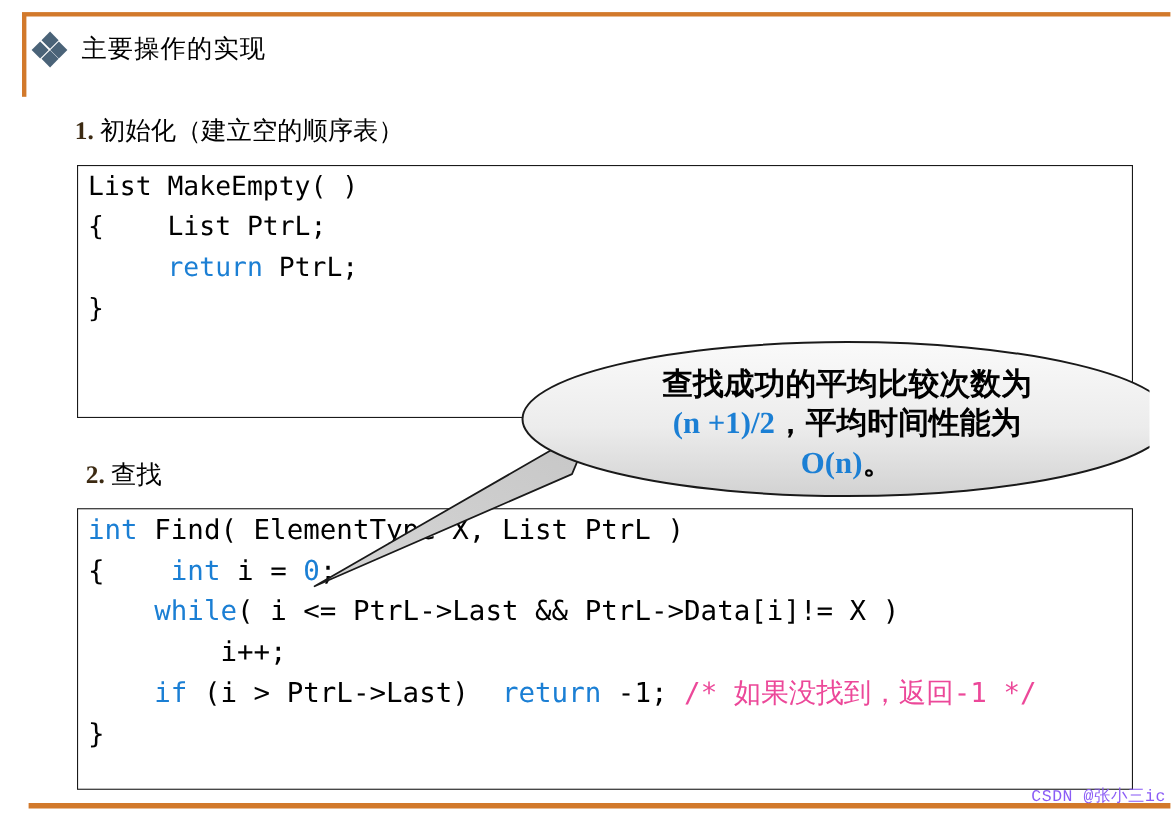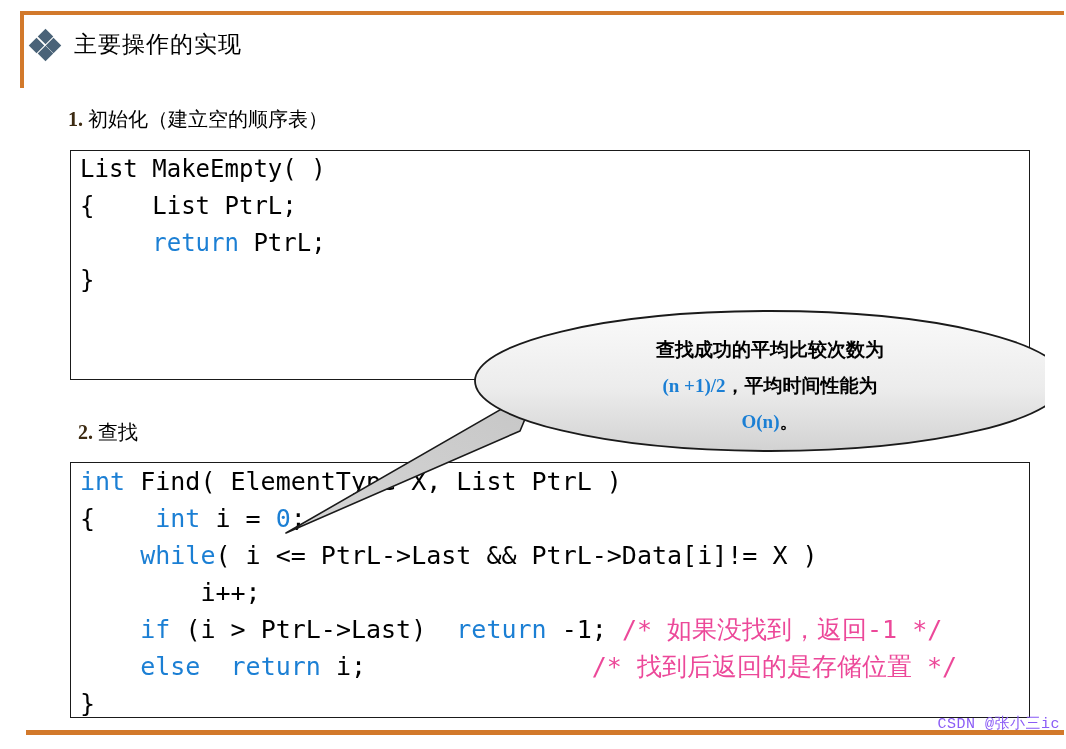--- a/index.html
+++ b/index.html
@@ -72,21 +72,21 @@
     font-size: 23px;
     line-height: 36px;
     letter-spacing: 1px;
     color: #000000;
     white-space: nowrap;
   }
 
   
   .section-heading {
     position: absolute;
-    font-size: 20px;
+    font-size: 23px;
     line-height: 28px;
     white-space: nowrap;
     font-weight: bold;
   }
   .section-heading .sec-num {
     color: #3C2A12;
     font-family: "Liberation Serif", serif;
   }
   .section-heading .sec-text {
     font-weight: normal;
@@ -136,21 +136,21 @@
     width: 775px;
     height: 240px;
     pointer-events: none;
   }
   #callout-text {
     position: absolute;
     left: 265px;
     top: 27px;
     width: 470px;
     text-align: center;
-    font-size: 19px;
+    font-size: 28px;
     line-height: 36px;
     font-weight: bold;
     color: #000000;
     font-family: "Liberation Serif", "DejaVu Serif", serif;
   }
   #callout-text .hl { color: #1B7FD4; }
 
   
   #watermark {
     position: absolute;
@@ -200,21 +200,20 @@
   <span class="sec-text">查找</span>
 </div>
 
 <div class="code-box" id="code-box-find">
   <div>
       <div class="code-line"><span class="kw">int</span><span> Find( ElementType X, List PtrL )</span></div>
       <div class="code-line"><span>{    </span><span class="kw">int</span><span> i = </span><span class="num">0</span><span>;</span></div>
       <div class="code-line"><span>    </span><span class="kw">while</span><span>( i &lt;= PtrL-&gt;Last &amp;&amp; PtrL-&gt;Data[i]!= X )</span></div>
       <div class="code-line"><span>        i++;</span></div>
       <div class="code-line"><span>    </span><span class="kw">if</span><span> (i &gt; PtrL-&gt;Last)  </span><span class="kw">return</span><span> -1; </span><span class="cmt">/* 如果没找到，返回-1 */</span></div>
-      <div class="code-line"><span>    </span><span class="kw">else</span><span>  </span><span class="kw">return</span><span> i;</span><span>           </span><span class="cmt">    /* 找到后返回的是存储位置 */</span></div>
       <div class="code-line"><span>}</span></div>
     </div>
 </div>
 
 <div id="callout-group">
   <svg width="775" height="240" viewBox="0 0 775 240">
     <defs>
       <linearGradient id="balloonGrad" x1="0" y1="0" x2="0" y2="1">
         <stop offset="0%" stop-color="#fafafa"></stop>
         <stop offset="55%" stop-color="#ececec"></stop>

